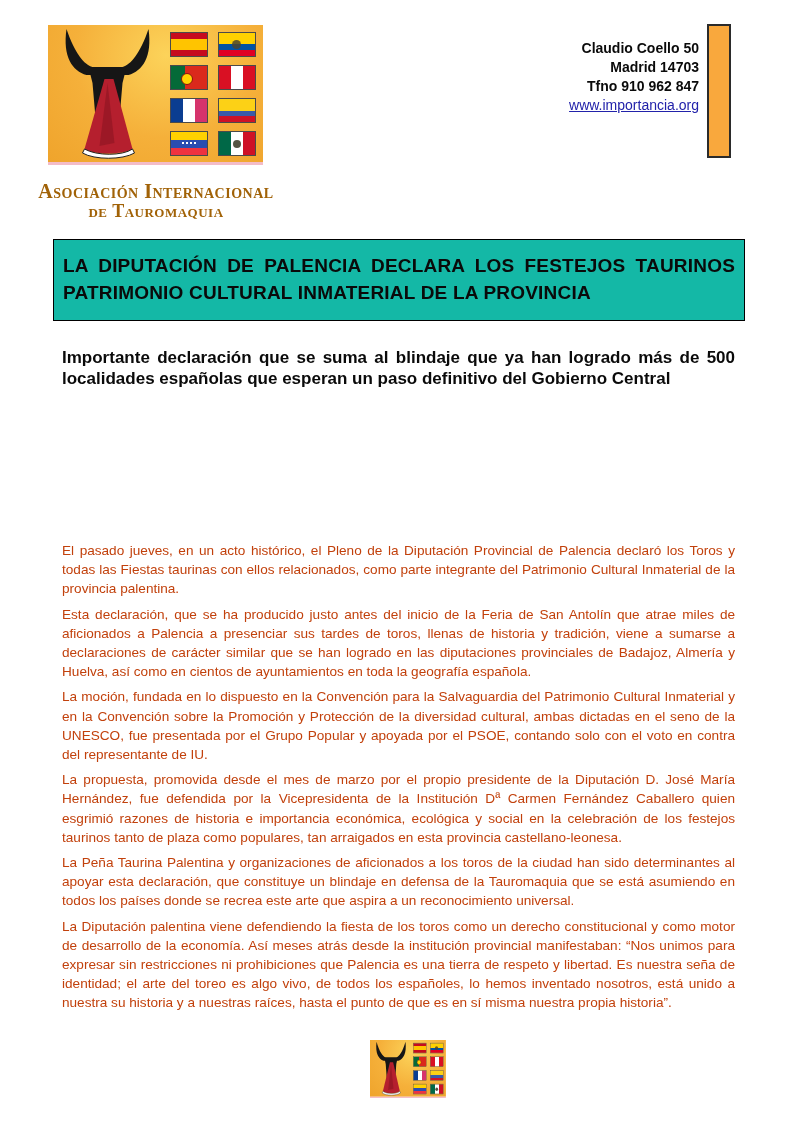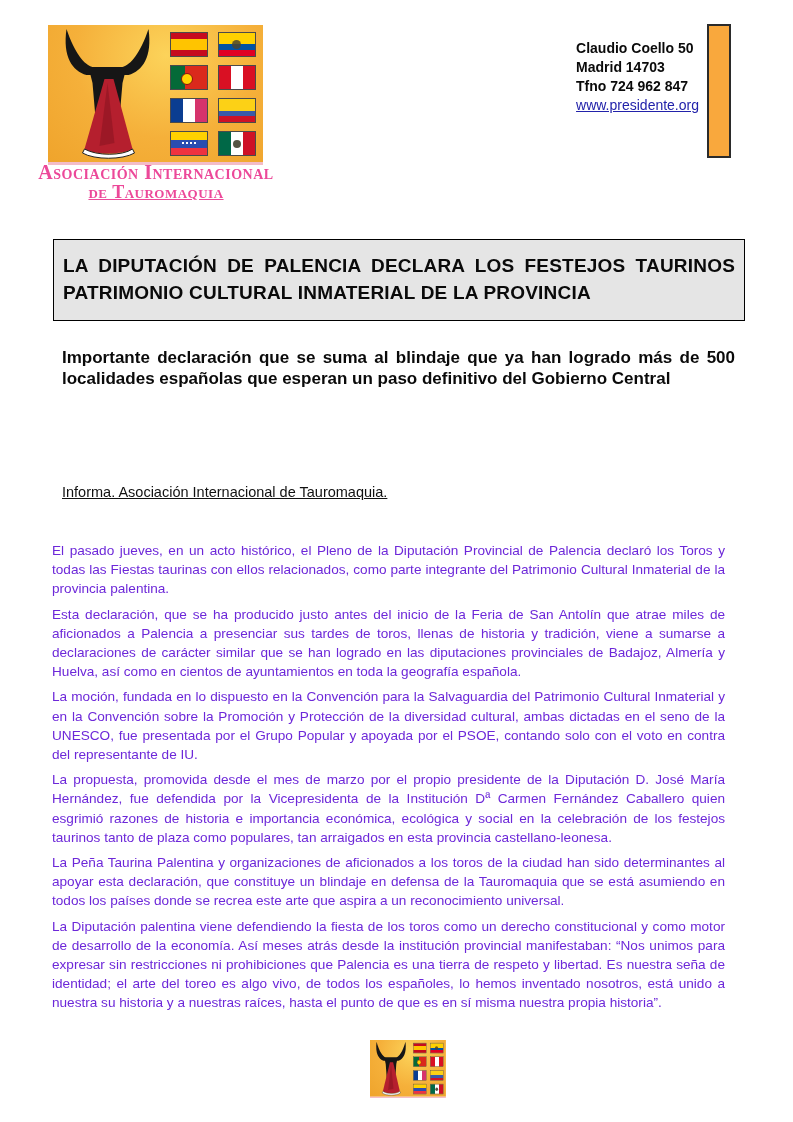--- a/index.html
+++ b/index.html
@@ -35,65 +35,65 @@
   .flag-venezuela::after { content:""; position:absolute; left:50%; top:9px; width:16px; height:4px; margin-left:-8px;
     background:radial-gradient(circle at 2px 2px,#fff 1px,transparent 1.2px) 0 0/4px 4px repeat-x; }
   .flag-mexico    { background:linear-gradient(90deg,#006847 0 33%,#ffffff 33% 67%,#ce1126 67% 100%); }
   .flag-mexico::after { content:""; position:absolute; left:50%; top:50%; width:8px; height:8px; margin:-4px 0 0 -4px; background:#41412e; border-radius:50%; opacity:.9; }
 
   .logo-wrap-top { position:absolute; left:48px; top:25px; }
   .logo-wrap-bottom { position:absolute; left:370px; top:1040px; width:76px; height:59px; }
   .logo-wrap-bottom .emblem { transform:scale(0.353, 0.414); transform-origin:0 0; }
 
   .org-name {
-    position:absolute; left:18px; top:162px; width:276px; text-align:center;
+    position:absolute; left:18px; top:181px; width:276px; text-align:center;
     font-family:"Liberation Serif", serif; font-weight:bold;
-    font-variant:small-caps; color:#ec4899;
+    font-variant:small-caps; color:#a16207;
   }
   .org-name .l1 { font-size:20px; line-height:21px; letter-spacing:0.5px; }
-  .org-name .l2 { font-size:18px; line-height:19px; letter-spacing:0.5px;text-decoration:underline; }
+  .org-name .l2 { font-size:18px; line-height:19px; letter-spacing:0.5px; }
 
   
   .contact {
-    position:absolute; top:39px; right:94px; text-align:left;
+    position:absolute; top:39px; right:94px; text-align:right;
     font-weight:bold; font-size:14px; line-height:19px; color:#0a0a0a;
   }
   .contact .link {
     font-weight:normal; color:#2222aa; text-decoration:underline; cursor:pointer;
   }
   .orange-bar {
     position:absolute; left:707px; top:24px; width:24px; height:134px;
     background:#f9a83d; border:2px solid #2b2b2b;
   }
 
   
   .headline-box {
     position:absolute; left:53px; top:239px; width:692px;
-    border:1px solid #000; padding:12px 9px 14px 9px; background:#e5e5e5;
+    border:1px solid #000; padding:12px 9px 14px 9px; background:#14b8a6;
   }
   .headline {
     font-weight:bold; font-size:19px; line-height:27px; text-align:justify;
     color:#0a0a0a; letter-spacing:0.2px;
   }
 
   .subheadline {
     position:absolute; left:62px; top:347px; width:673px;
     font-weight:bold; font-size:17px; line-height:21px; text-align:justify;
     color:#0a0a0a;
   }
 
   .byline {
     position:absolute; left:62px; top:484px;
     font-size:14.5px; text-decoration:underline; color:#111;
   }
 
   
   .body-text {
-    position:absolute; left:52px; top:541px; width:673px;
-    font-size:13.6px; line-height:19.2px; text-align:justify; color:#6d28d9;
+    position:absolute; left:62px; top:541px; width:673px;
+    font-size:13.6px; line-height:19.2px; text-align:justify; color:#c2410c;
   }
   .body-text p { margin:0 0 6px 0; }
 </style>
 </head>
 <body>
 
 <div class="page">
 
   <div class="logo-wrap-top">
     <div class="emblem">
@@ -118,33 +118,32 @@
   </div>
 
   <div class="org-name">
     <div class="l1">Asociación Internacional</div>
     <div class="l2">de Tauromaquia</div>
   </div>
 
   <div class="contact">
     <div>Claudio Coello 50</div>
     <div>Madrid 14703</div>
-    <div>Tfno 724 962 847</div>
-    <div class="link">www.presidente.org</div>
+    <div>Tfno 910 962 847</div>
+    <div class="link">www.importancia.org</div>
   </div>
 
   <div class="orange-bar"></div>
 
   <div class="headline-box">
     <div class="headline">LA DIPUTACIÓN  DE PALENCIA DECLARA LOS FESTEJOS TAURINOS PATRIMONIO CULTURAL INMATERIAL DE LA PROVINCIA</div>
   </div>
 
   <div class="subheadline">Importante declaración que se suma al blindaje que ya han logrado  más de 500 localidades españolas que esperan un paso definitivo del Gobierno Central</div>
 
-  <div class="byline">Informa. Asociación Internacional  de Tauromaquia.</div>
 
   <div class="body-text">
     <p>El pasado jueves, en un acto histórico, el Pleno de la Diputación Provincial de Palencia declaró los Toros y todas las Fiestas taurinas con ellos relacionados, como parte integrante del Patrimonio Cultural Inmaterial de la provincia palentina.</p>
     <p>Esta declaración, que se ha producido justo antes del inicio de la Feria de San Antolín que atrae miles de aficionados a Palencia a presenciar sus tardes de toros, llenas de historia y tradición, viene a sumarse a declaraciones de carácter similar que se han logrado  en las diputaciones provinciales de Badajoz, Almería y Huelva, así como en cientos de ayuntamientos en toda la geografía española.</p>
     <p>La moción, fundada en lo dispuesto en la Convención para la Salvaguardia del Patrimonio Cultural Inmaterial y en la Convención sobre la Promoción y Protección de la diversidad cultural, ambas dictadas en el seno de la UNESCO, fue  presentada por el Grupo Popular y apoyada por el PSOE, contando solo con  el voto en contra del representante de IU.</p>
     <p>La propuesta, promovida desde el mes de marzo por el propio presidente de la Diputación D. José María Hernández, fue defendida por la Vicepresidenta de la Institución Dª Carmen Fernández Caballero quien esgrimió razones de historia e importancia económica, ecológica y social en la celebración de los festejos taurinos tanto de plaza como populares, tan arraigados en esta provincia castellano-leonesa.</p>
     <p>La Peña Taurina Palentina y organizaciones de aficionados a los toros de la ciudad han sido determinantes al apoyar esta declaración, que constituye un blindaje en defensa de la Tauromaquia que se está asumiendo en todos los países donde se recrea este arte que aspira a un reconocimiento universal.</p>
     <p>La Diputación palentina viene defendiendo la fiesta de los toros como un derecho constitucional y como motor de desarrollo de la economía. Así meses atrás desde la institución provincial manifestaban: “Nos unimos para expresar sin restricciones ni prohibiciones que Palencia es una tierra de respeto y libertad. Es nuestra seña de identidad; el arte del toreo es algo vivo, de todos los españoles, lo hemos inventado nosotros, está unido a nuestra su historia y a nuestras raíces, hasta el punto de que es en sí misma nuestra propia historia”.</p>
   </div>
 

